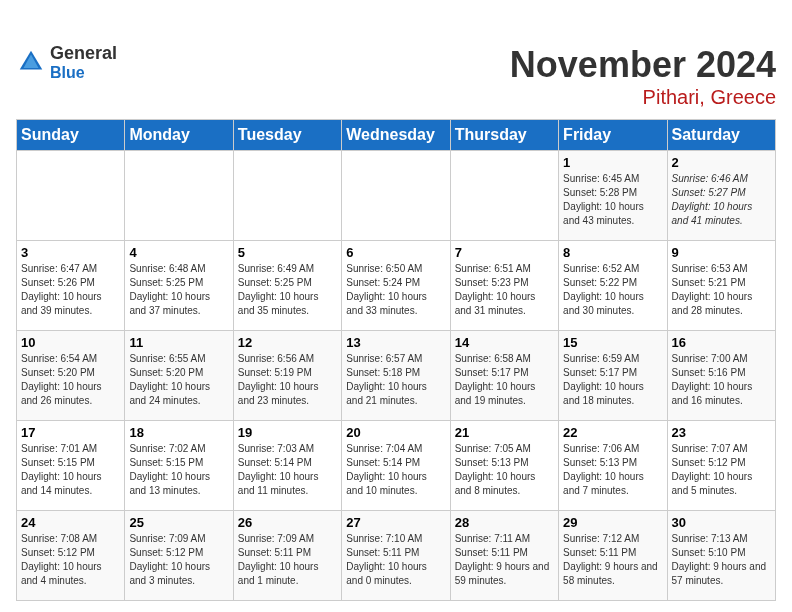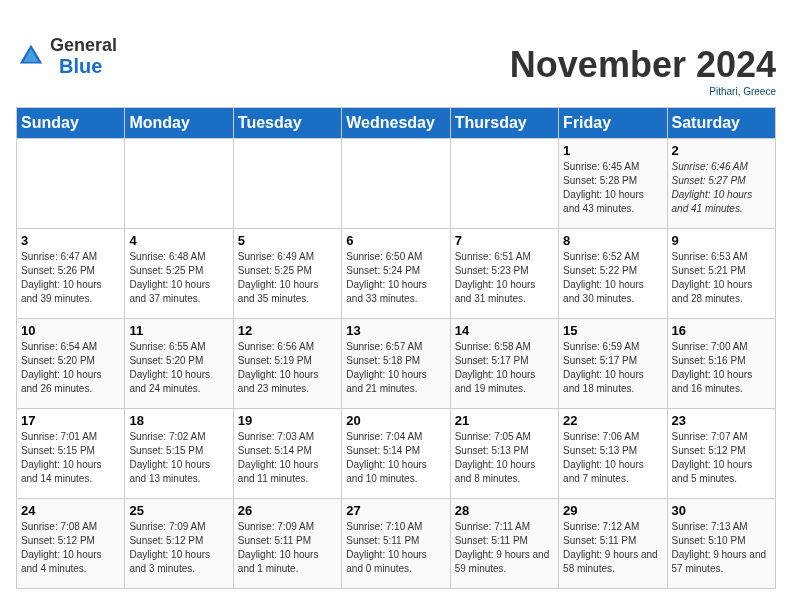--- a/index.html
+++ b/index.html
@@ -24,42 +24,41 @@
       display: flex;
       flex-direction: column;
       line-height: 1.1;
     }
     .logo-general {
       font-size: 18px;
       font-weight: bold;
       color: #333;
     }
     .logo-blue {
-      font-size: 20px;
+      font-size: 16px;
       font-weight: bold;
       color: #1a6fc4;
-      margin-left: 9px;
     }
     .logo-icon {
       width: 30px;
       height: 30px;
       margin-right: 4px;
     }
     .title-block {
       text-align: right;
     }
     .month-title {
       font-size: 36px;
       font-weight: bold;
       color: #333;
       margin-top: 28px;
     }
     .location {
-      font-size: 10px;
-      color: #0c4a6e;
+      font-size: 20px;
+      color: #b91c1c;
     }
     table {
       width: 100%;
       border-collapse: collapse;
       table-layout: fixed;
     }
     thead th {
       background-color: #1a6fc4;
       color: #fff;
       font-size: 16px;

